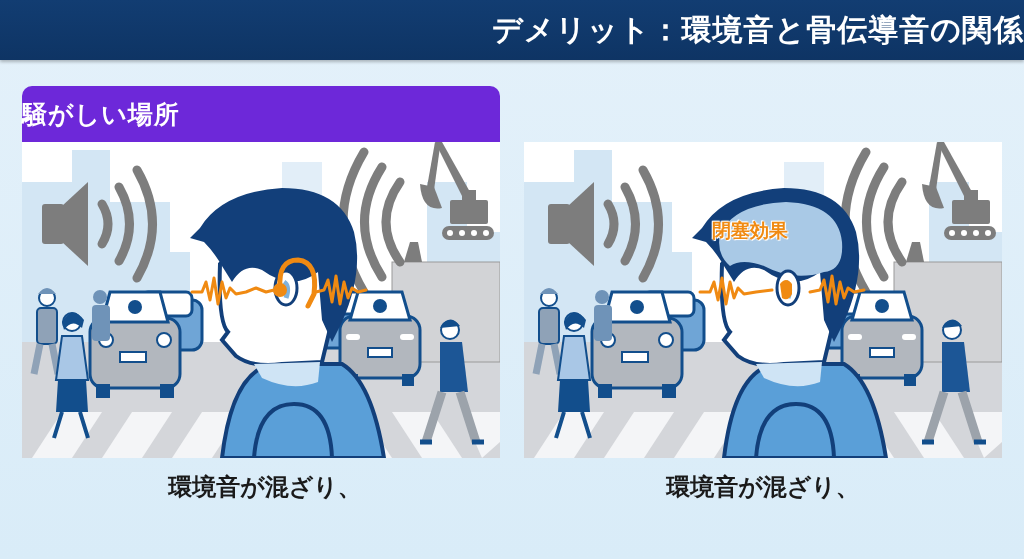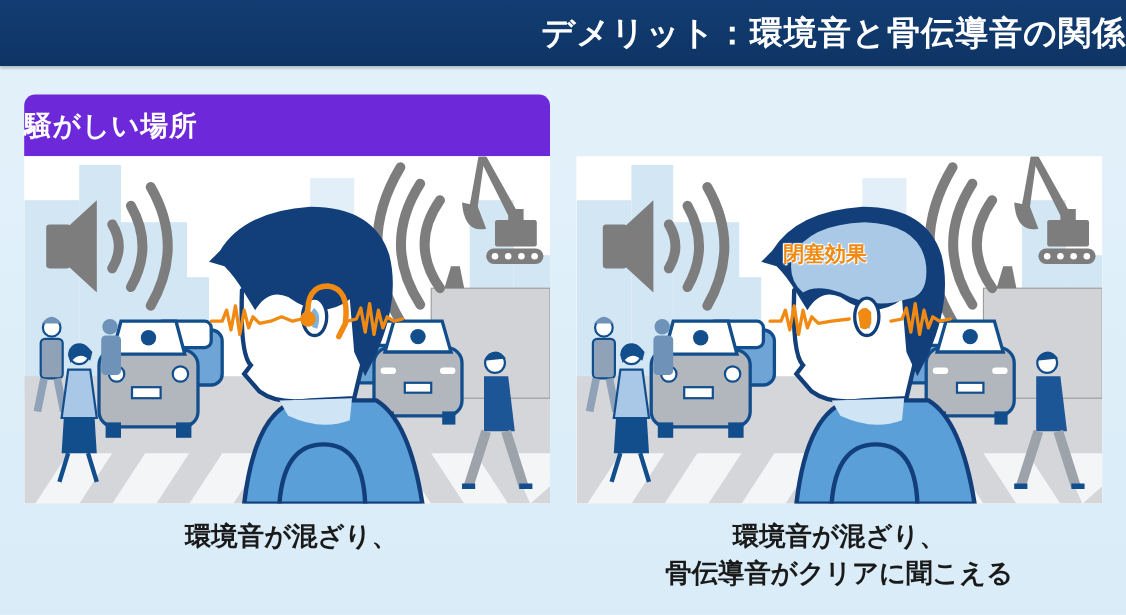--- a/index.html
+++ b/index.html
@@ -301,14 +301,13 @@
       <span>閉塞効果</span>
     </div>
   </div>
 </div>
 
 <div class="caption left">
   <div>環境音が混ざり、</div>
 </div>
 <div class="caption right">
   <div>環境音が混ざり、</div>
-  <div>骨伝導音がクリアに聞こえる</div>
 </div>
 
 </body></html>

